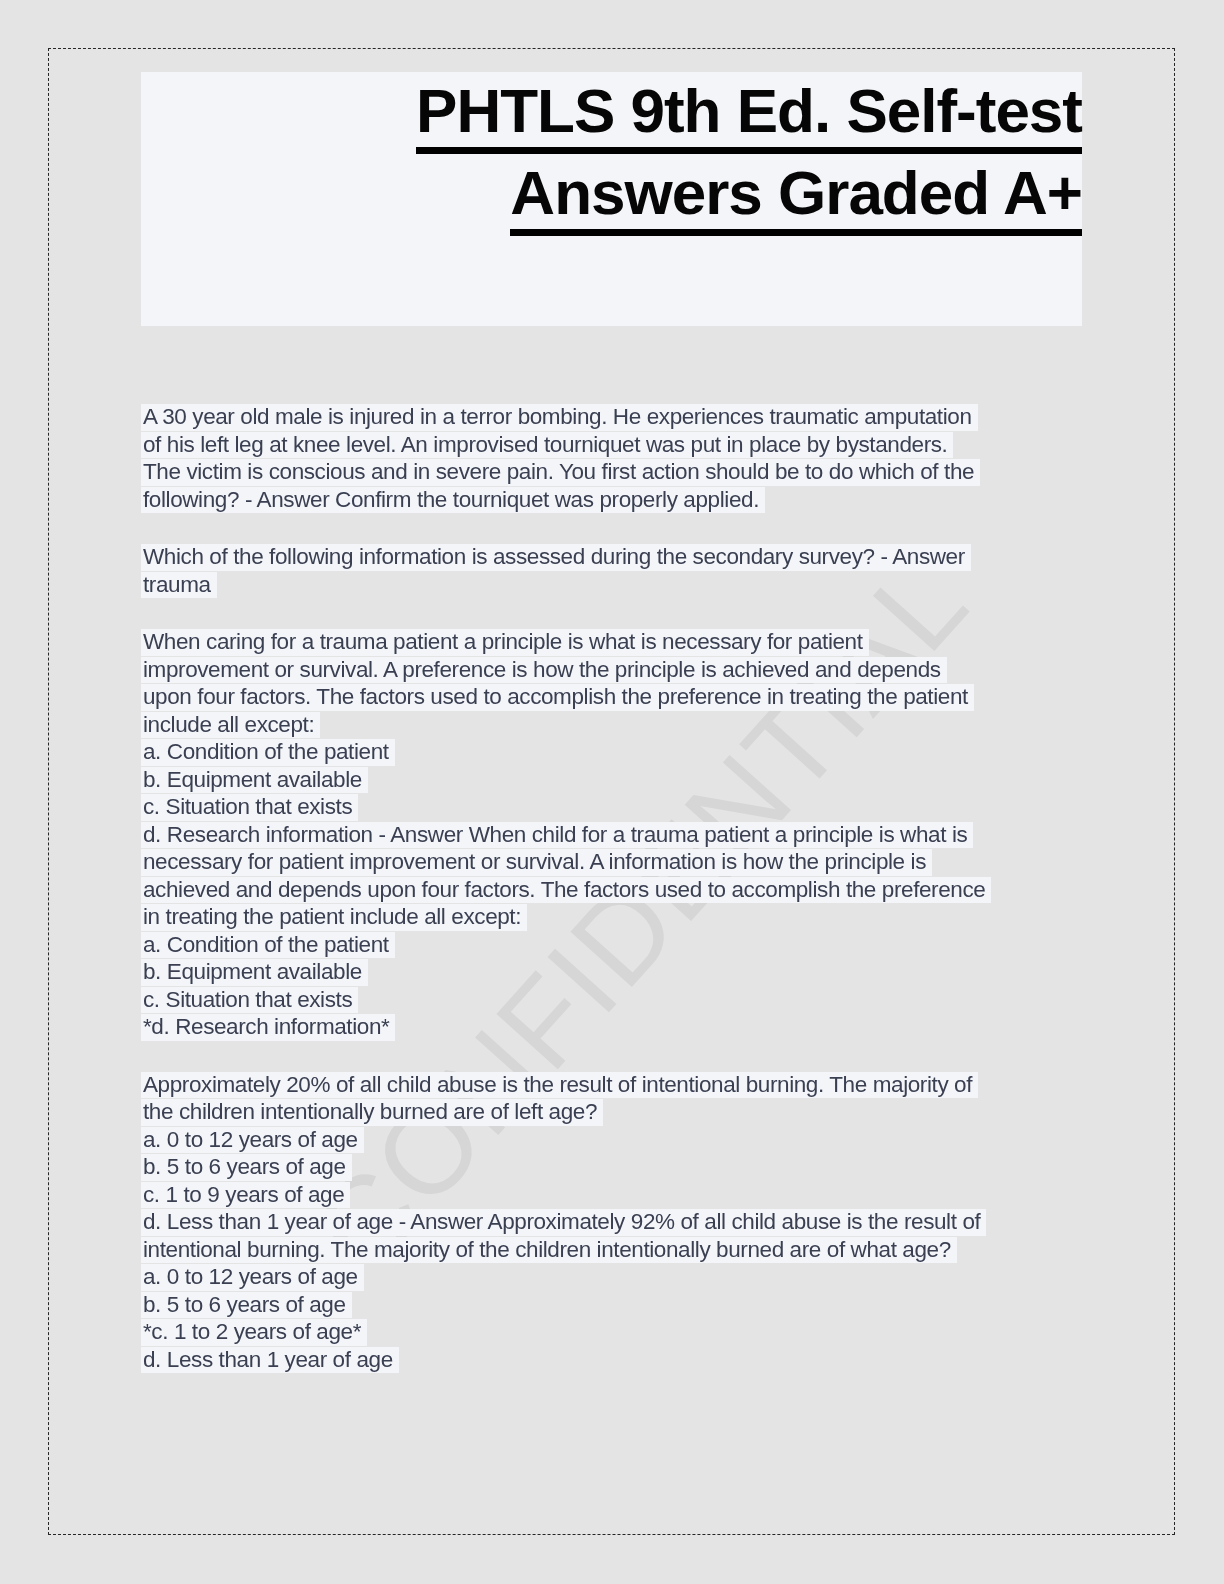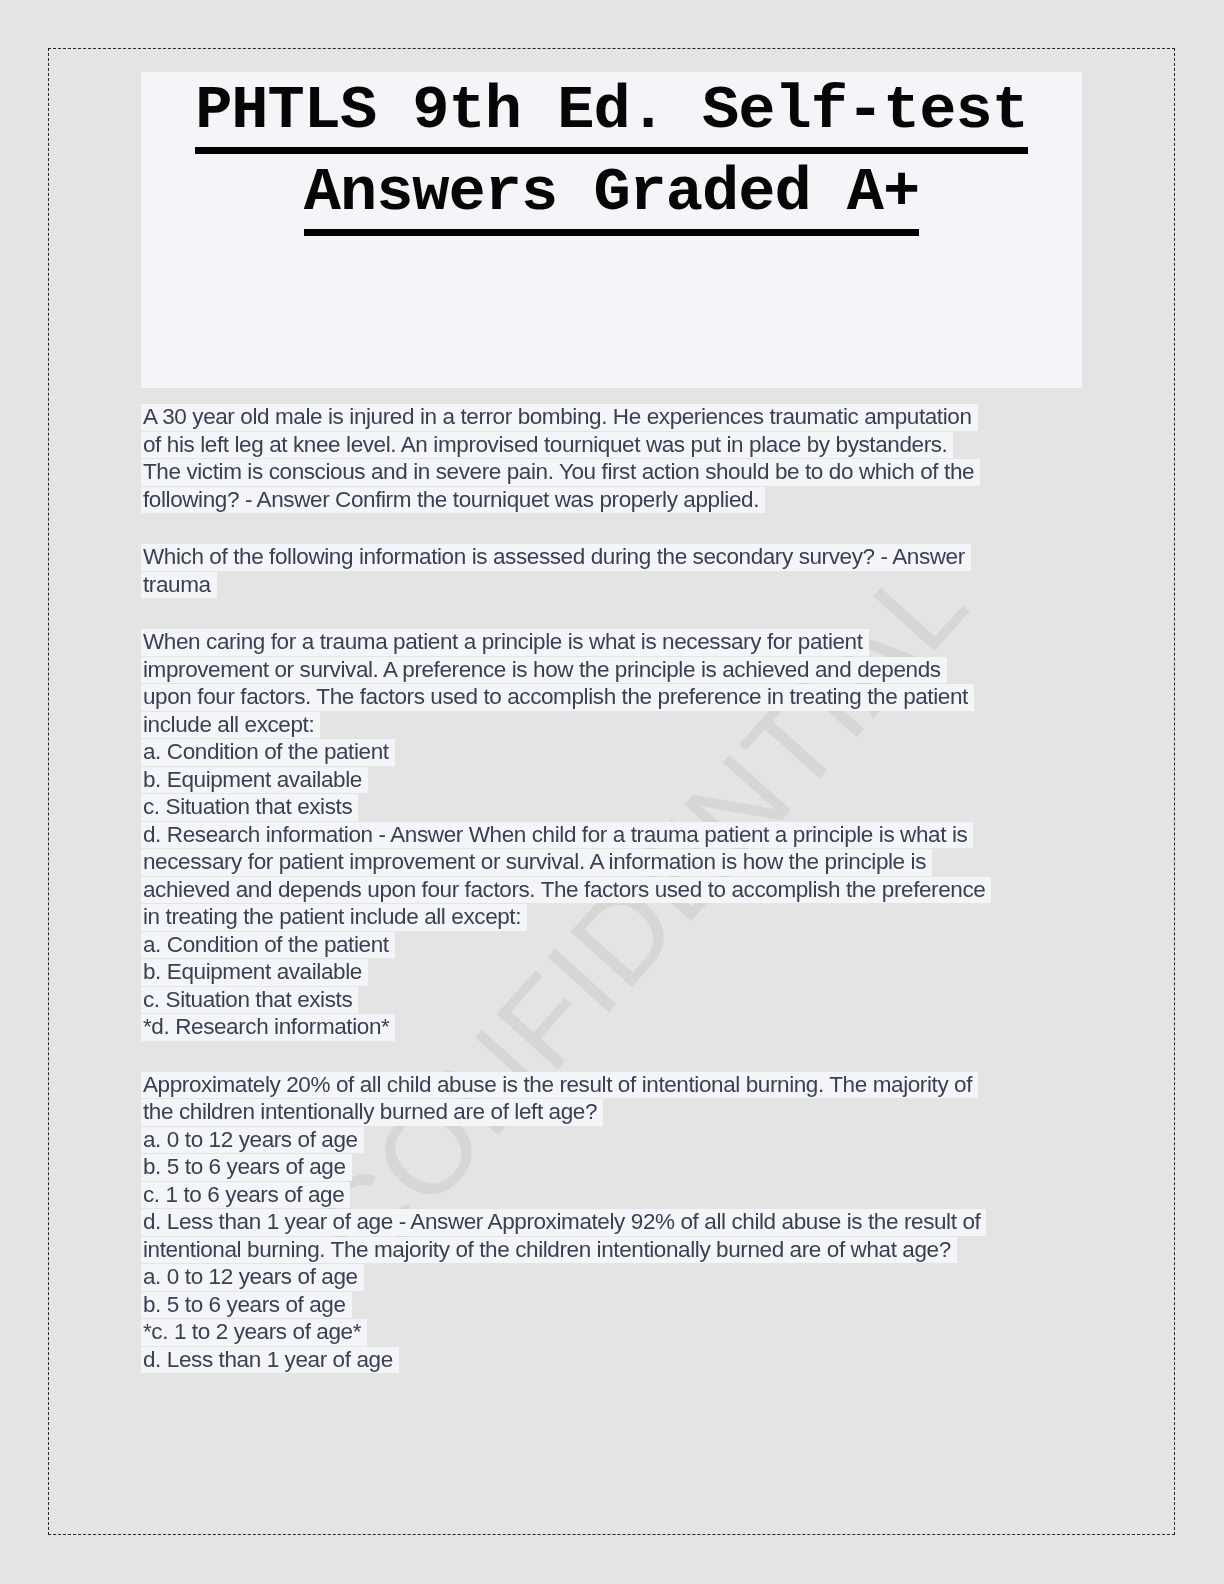--- a/index.html
+++ b/index.html
@@ -20,24 +20,24 @@
   .watermark{
     position:absolute;left:640px;top:915px;
     transform:translate(-50%,-50%) rotate(-48deg);
     font-size:120px;font-weight:400;
     letter-spacing:2px;white-space:nowrap;
     color:var(--wm,#d6d6d6);
     user-select:none;
   }
   .title-box{
     position:absolute;left:141px;top:72px;
-    width:941px;height:316px;
+    width:941px;height:254px;
     background:var(--panel,#f4f5f9);
-    text-align:center;
-    padding-top:2px;box-sizing:border-box;font-family:Liberation Mono, monospace;
+    text-align:right;
+    padding-top:2px;box-sizing:border-box;
   }
   .title-line{height:82px;}
   .title-line span{
     display:inline-block;
     font-size:62px;line-height:73px;font-weight:bold;
     letter-spacing:-1px;white-space:pre;
     color:var(--title-text,#060606);
     border-bottom:7px solid #000;
   }
   .doc-body{
@@ -89,21 +89,21 @@
         <div class="bline"><span>a. Condition of the patient</span></div>
         <div class="bline"><span>b. Equipment available</span></div>
         <div class="bline"><span>c. Situation that exists</span></div>
         <div class="bline"><span>*d. Research information*</span></div>
       </div>
       <div class="para">
         <div class="bline"><span>Approximately 20% of all child abuse is the result of intentional burning. The majority of</span></div>
         <div class="bline"><span>the children intentionally burned are of left age?</span></div>
         <div class="bline"><span>a. 0 to 12 years of age</span></div>
         <div class="bline"><span>b. 5 to 6 years of age</span></div>
-        <div class="bline"><span>c. 1 to 6 years of age</span></div>
+        <div class="bline"><span>c. 1 to 9 years of age</span></div>
         <div class="bline"><span>d. Less than 1 year of age - Answer Approximately 92% of all child abuse is the result of</span></div>
         <div class="bline"><span>intentional burning. The majority of the children intentionally burned are of what age?</span></div>
         <div class="bline"><span>a. 0 to 12 years of age</span></div>
         <div class="bline"><span>b. 5 to 6 years of age</span></div>
         <div class="bline"><span>*c. 1 to 2 years of age*</span></div>
         <div class="bline"><span>d. Less than 1 year of age</span></div>
       </div>
     </div>
 </div>
 

